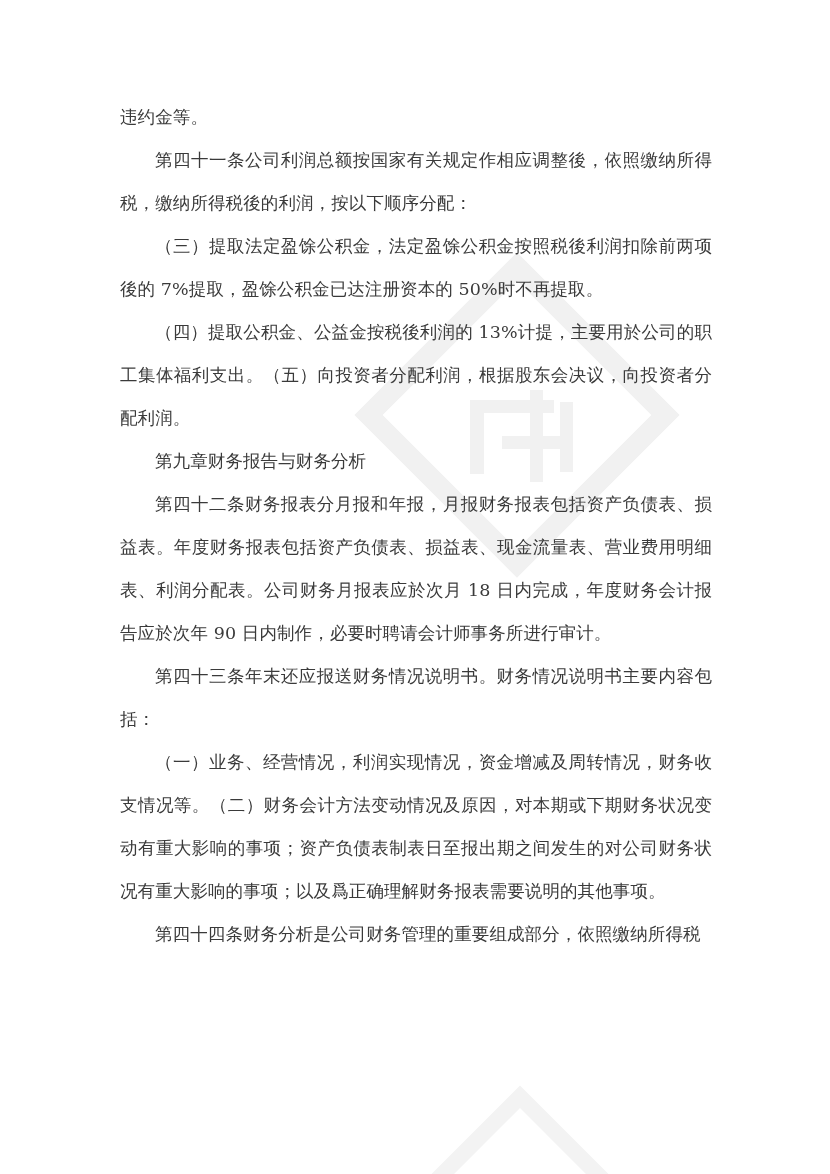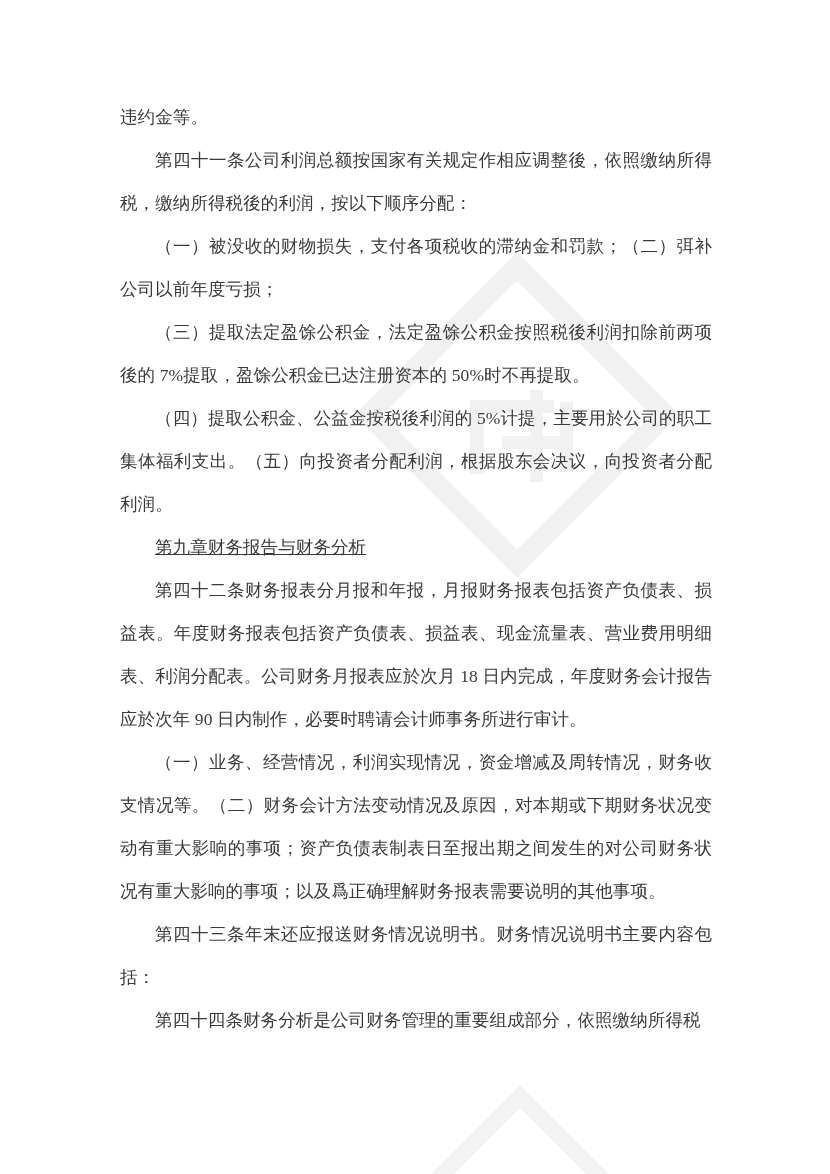--- a/index.html
+++ b/index.html
@@ -62,26 +62,24 @@
     line-height: 43px;
     color: #3a3a3a;
     text-align: justify;
     text-justify: inter-character;
     letter-spacing: 0.1px;
     word-break: break-all;
   }
 
   .para.indent {
     text-indent: 2em;
-    font-family: Liberation Serif, serif;
   }
 
   .para.heading {
     text-indent: 2em;
-    text-decoration: underline;
   }
 </style>
 </head>
 <body>
 
 <div class="page">
 
   <div class="watermark-layer">
 
     <svg class="watermark wm-center" viewBox="0 0 330 330">
@@ -111,31 +109,30 @@
     </svg>
 
   </div>
 
   <div class="doc-body">
 
     <p class="para">违约金等。</p>
 
     <p class="para indent">第四十一条公司利润总额按国家有关规定作相应调整後，依照缴纳所得税，缴纳所得税後的利润，按以下顺序分配：</p>
 
-    <p class="para indent">（一）被没收的财物损失，支付各项税收的滞纳金和罚款；（二）弭补公司以前年度亏损；</p>
 
     <p class="para indent">（三）提取法定盈馀公积金，法定盈馀公积金按照税後利润扣除前两项後的 7%提取，盈馀公积金已达注册资本的 50%时不再提取。</p>
 
-    <p class="para indent">（四）提取公积金、公益金按税後利润的 5%计提，主要用於公司的职工集体福利支出。（五）向投资者分配利润，根据股东会决议，向投资者分配利润。</p>
+    <p class="para indent">（四）提取公积金、公益金按税後利润的 13%计提，主要用於公司的职工集体福利支出。（五）向投资者分配利润，根据股东会决议，向投资者分配利润。</p>
 
     <p class="para heading">第九章财务报告与财务分析</p>
 
     <p class="para indent">第四十二条财务报表分月报和年报，月报财务报表包括资产负债表、损益表。年度财务报表包括资产负债表、损益表、现金流量表、营业费用明细表、利润分配表。公司财务月报表应於次月 18 日内完成，年度财务会计报告应於次年 90 日内制作，必要时聘请会计师事务所进行审计。</p>
 
+    <p class="para indent">第四十三条年末还应报送财务情况说明书。财务情况说明书主要内容包括：</p>
+
     <p class="para indent">（一）业务、经营情况，利润实现情况，资金增减及周转情况，财务收支情况等。（二）财务会计方法变动情况及原因，对本期或下期财务状况变动有重大影响的事项；资产负债表制表日至报出期之间发生的对公司财务状况有重大影响的事项；以及爲正确理解财务报表需要说明的其他事项。</p>
-
-    <p class="para indent">第四十三条年末还应报送财务情况说明书。财务情况说明书主要内容包括：</p>
 
     <p class="para indent">第四十四条财务分析是公司财务管理的重要组成部分，依照缴纳所得税</p>
 
   </div>
 
 </div>
 
 </body></html>

